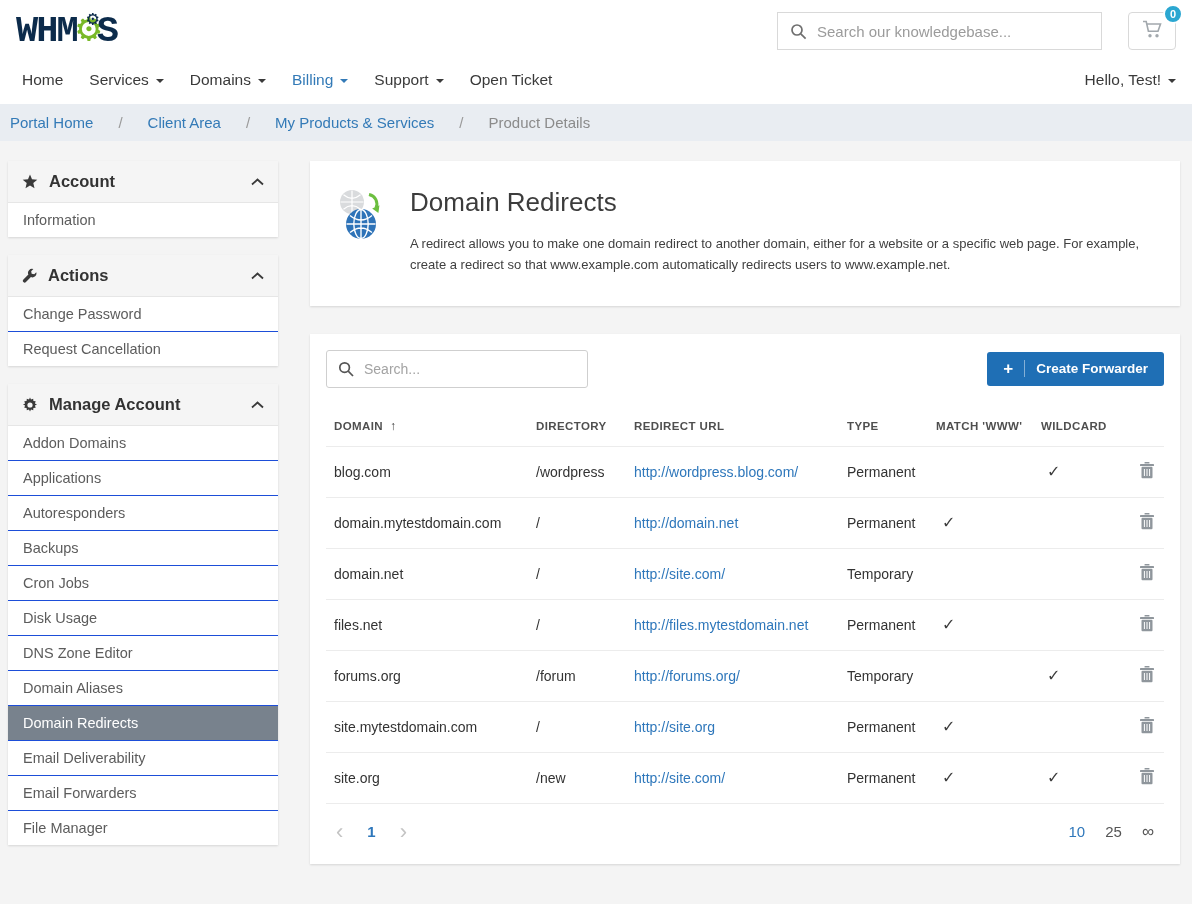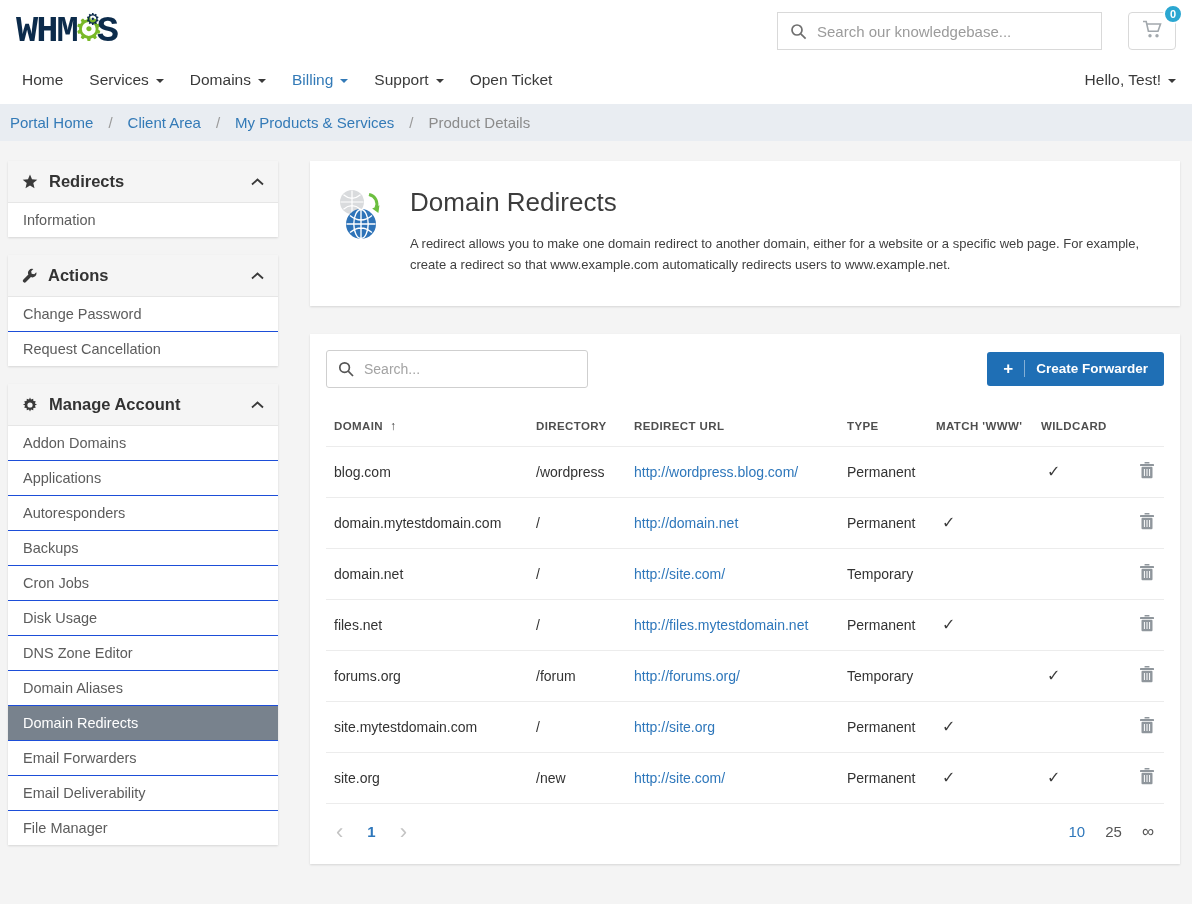--- a/index.html
+++ b/index.html
@@ -23,21 +23,21 @@
 
   
   .mainnav { height:42px; background:#fff; display:flex; align-items:center; padding:0 16px 6px 22px; gap:26px; font-size:15.5px; color:#3a3a3a; }
   .nav-item { display:flex; align-items:center; gap:7px; cursor:pointer; }
   .nav-item.nav-active { color:#337ab7; }
   .caret { width:0; height:0; border-left:4px solid transparent; border-right:4px solid transparent; border-top:4px solid #3a3a3a; display:inline-block; margin-top:2px; }
   .nav-active .caret { border-top-color:#337ab7; }
   .nav-user { margin-left:auto; }
 
   
-  .breadcrumb { height:37px; background:#e9edf2; display:flex; align-items:center; padding:0 10px; font-size:15px; gap:15px; }
+  .breadcrumb { height:37px; background:#e9edf2; display:flex; align-items:center; padding:0 10px; font-size:15px; gap:25px; }
   .crumb-link { color:#337ab7; cursor:pointer; text-decoration:none; }
   .crumb-current { color:#8b8b8b; }
   .crumb-sep { color:#9a9a9a; }
 
   
   .content { display:flex; padding:20px 12px 0 8px; gap:32px; align-items:flex-start; }
   .sidebar { width:270px; flex:none; }
   .main { flex:1; min-width:0; }
 
   
@@ -163,21 +163,21 @@
 
     <div class="sidebar">
 
       <div class="panel">
         <div class="panel-header">
           <span class="panel-icon">
             <svg width="16" height="15" viewBox="0 0 16 15">
                 <path d="M8 0.5 L10 5.2 L15.3 5.7 L11.3 9.1 L12.5 14.2 L8 11.5 L3.5 14.2 L4.7 9.1 L0.7 5.7 L6 5.2 Z" fill="#3a3a3a"></path>
               </svg>
           </span>
-          <span>Redirects</span>
+          <span>Account</span>
           <span class="panel-chev">
             <svg width="13" height="8" viewBox="0 0 13 8">
                 <path d="M1 6.5 L6.5 1.5 L12 6.5" fill="none" stroke="#3a3a3a" stroke-width="1.8"></path>
               </svg>
           </span>
         </div>
         <div class="panel-item">Information</div>
       </div>
 
       <div class="panel">
@@ -215,22 +215,22 @@
         </div>
         <div class="panel-item">Addon Domains</div>
         <div class="panel-item">Applications</div>
         <div class="panel-item">Autoresponders</div>
         <div class="panel-item">Backups</div>
         <div class="panel-item">Cron Jobs</div>
         <div class="panel-item">Disk Usage</div>
         <div class="panel-item">DNS Zone Editor</div>
         <div class="panel-item">Domain Aliases</div>
         <div class="panel-item active">Domain Redirects</div>
+        <div class="panel-item">Email Deliverability</div>
         <div class="panel-item">Email Forwarders</div>
-        <div class="panel-item">Email Deliverability</div>
         <div class="panel-item">File Manager</div>
       </div>
     </div>
 
     <div class="main">
 
       <div class="card intro-card">
         <div class="intro-icon">
           <svg width="52" height="52" viewBox="0 0 52 52">
             <circle cx="16" cy="13" r="12" fill="#d9dbdd"></circle>

